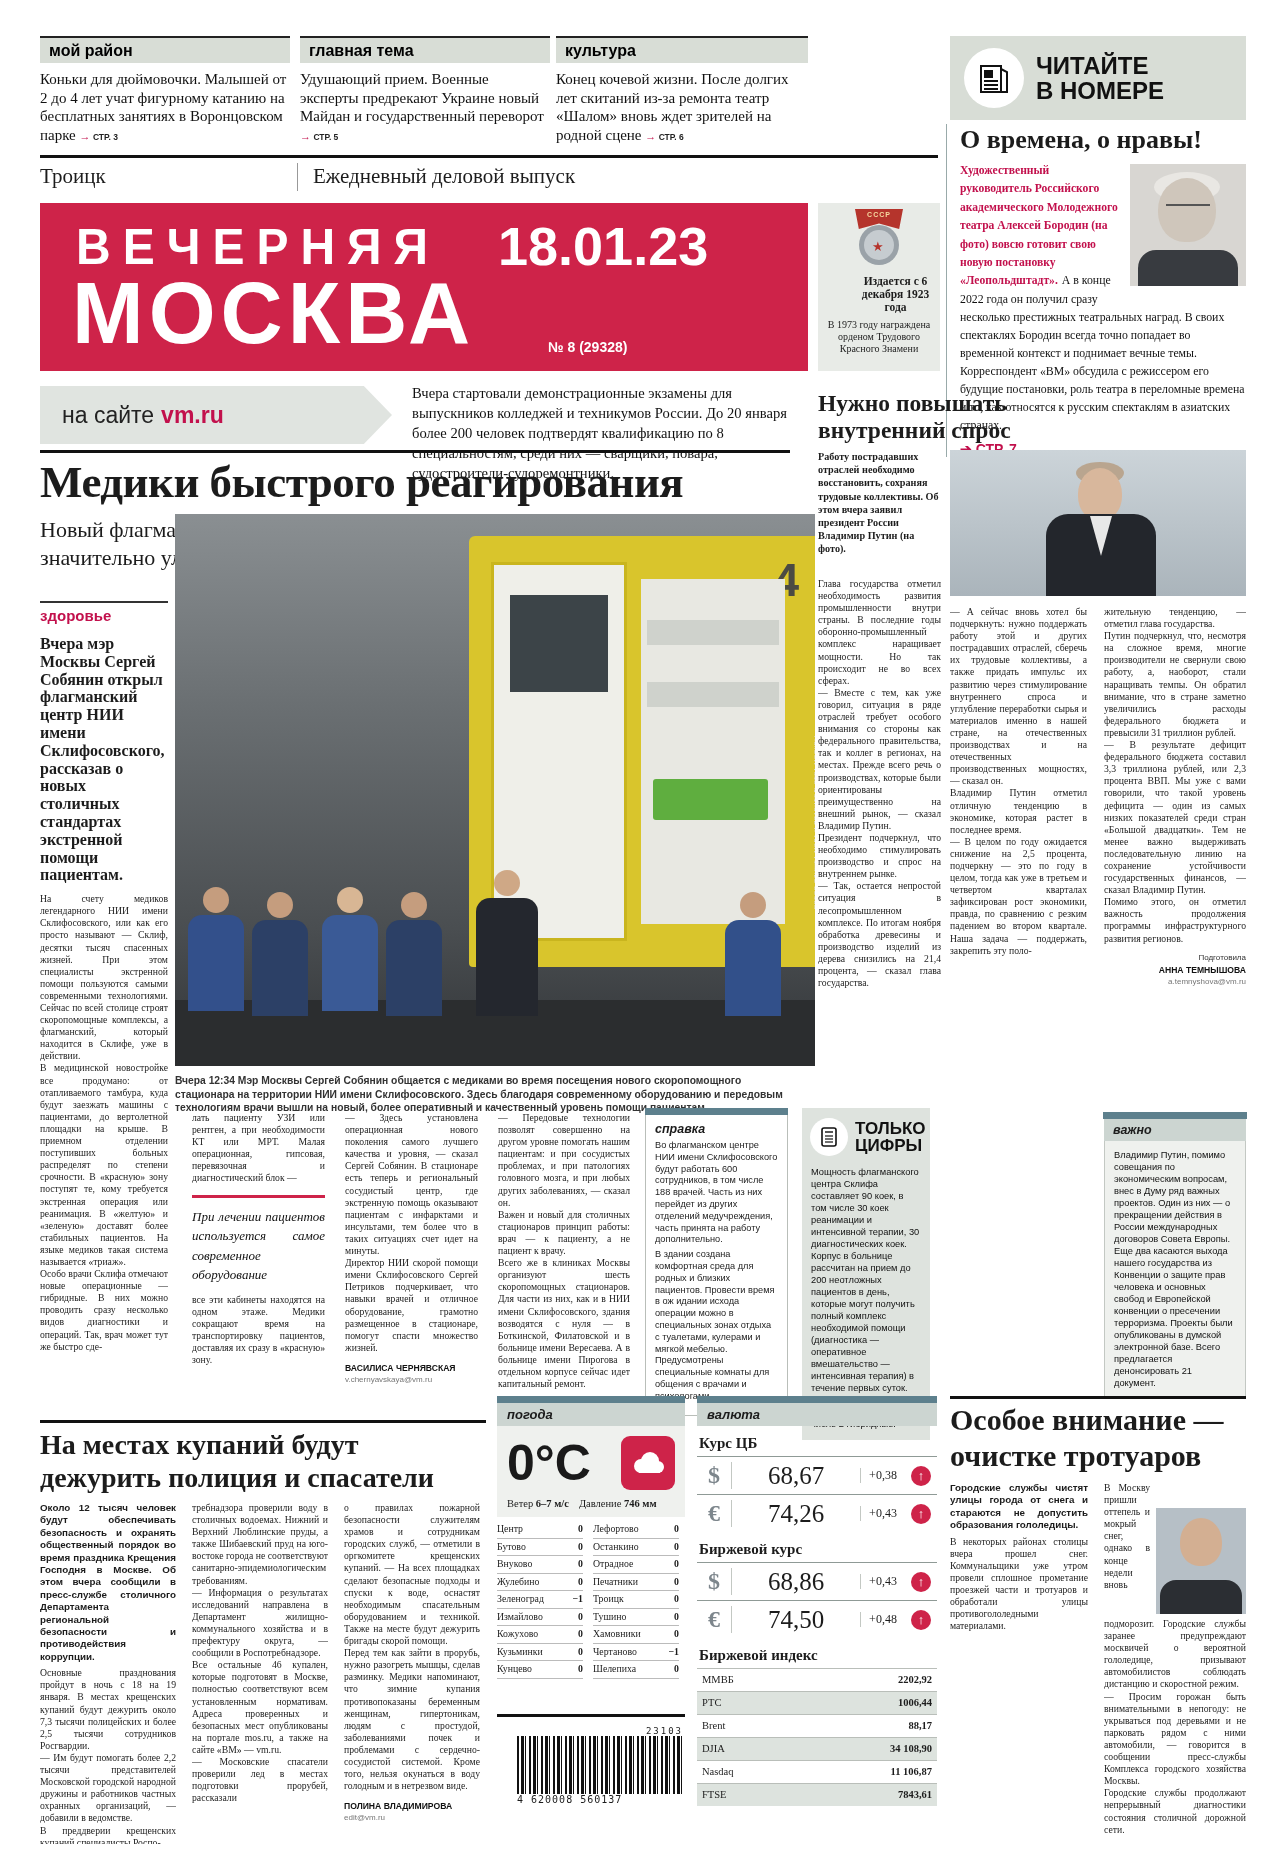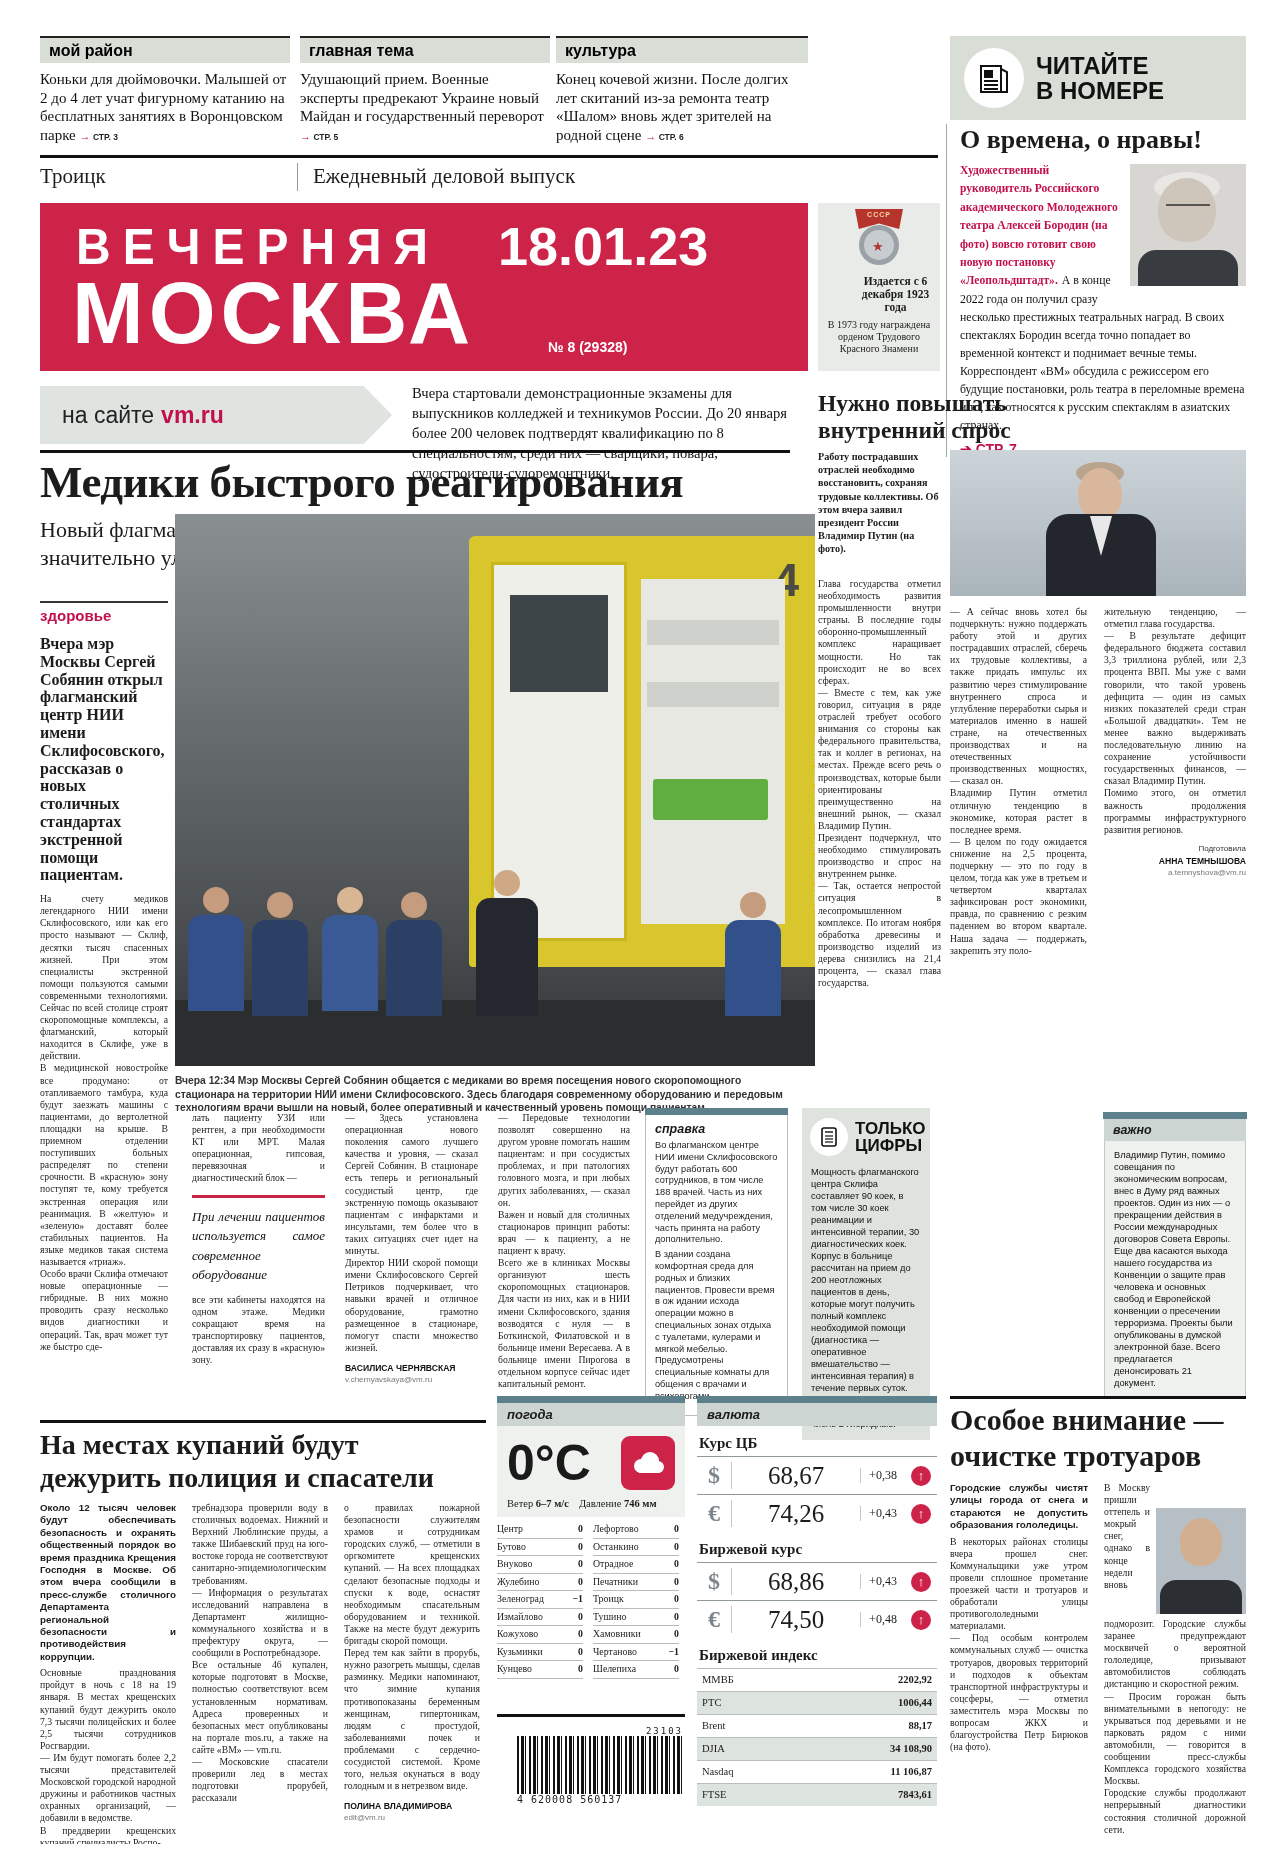--- a/index.html
+++ b/index.html
@@ -395,20 +395,21 @@
   <p>Президент подчеркнул, что необходимо стимулировать производство и спрос на внутреннем рынке.</p>
   <p>— Так, остается непростой ситуация в лесопромышленном комплексе. По итогам ноября обработка древесины и производство изделий из дерева снизились на 21,4 процента, — сказал глава государства.</p>
 </div>
 <div class="pcol pcol2 bodytxt">
   <p>— А сейчас вновь хотел бы подчеркнуть: нужно поддержать работу этой и других пострадавших отраслей, сберечь их трудовые коллективы, а также придать импульс их развитию через стимулирование внутреннего спроса и углубление переработки сырья и материалов именно в нашей стране, на отечественных производствах и на отечественных производственных мощностях, — сказал он.</p>
   <p>Владимир Путин отметил отличную тенденцию в экономике, которая растет в последнее время.</p>
   <p>— В целом по году ожидается снижение на 2,5 процента, подчеркну — это по году в целом, тогда как уже в третьем и четвертом кварталах зафиксирован рост экономики, правда, по сравнению с резким падением во втором квартале. Наша задача — поддержать, закрепить эту поло-</p>
 </div>
 <div class="pcol pcol3 bodytxt">
   <p>жительную тенденцию, — отметил глава государства.</p>
+  <p>Путин подчеркнул, что, несмотря на сложное время, многие производители не свернули свою работу, а, наоборот, стали наращивать темпы. Он обратил внимание, что в стране заметно увеличились расходы федерального бюджета и превысили 31 триллион рублей.</p>
   <p>— В результате дефицит федерального бюджета составил 3,3 триллиона рублей, или 2,3 процента ВВП. Мы уже с вами говорили, что такой уровень дефицита — один из самых низких показателей среди стран «Большой двадцатки». Тем не менее важно выдерживать последовательную линию на сохранение устойчивости государственных финансов, — сказал Владимир Путин.</p>
   <p>Помимо этого, он отметил важность продолжения программы инфраструктурного развития регионов.</p>
   <div class="prep">
     <div class="pre">Подготовила</div>
     <div class="byl-name">АННА ТЕМНЫШОВА</div>
     <div class="byl-mail">a.temnyshova@vm.ru</div>
   </div>
 </div>
 
 <div class="vazhno">
@@ -604,21 +605,20 @@
 </div>
 
 <div class="rule4"></div>
 <div class="side-head">
   <div>Особое внимание —</div>
   <div>очистке тротуаров</div>
 </div>
 <div class="scol scol1 bodytxt">
   <div class="lead-sans">Городские службы чистят улицы города от снега и стараются не допустить образования гололедицы.</div>
   <p>В некоторых районах столицы вчера прошел снег. Коммунальщики уже утром провели сплошное прометание проезжей части и тротуаров и обработали улицы противогололедными материалами.</p>
-  <p>— Под особым контролем коммунальных служб — очистка тротуаров, дворовых территорий и подходов к объектам транспортной инфраструктуры и соцсферы, — отметил заместитель мэра Москвы по вопросам ЖКХ и благоустройства Петр Бирюков (на фото).</p>
 </div>
 <div class="scol scol2 bodytxt">
   <div class="bir-photo">
     <div class="bir-head"></div>
     <div class="bir-suit"></div>
   </div>
   <p>В Москву пришли оттепель и мокрый снег, однако в конце недели вновь подморозит. Городские службы заранее предупреждают москвичей о вероятной гололедице, призывают автомобилистов соблюдать дистанцию и скоростной режим.</p>
   <p>— Просим горожан быть внимательными в непогоду: не укрываться под деревьями и не парковать рядом с ними автомобили, — говорится в сообщении пресс-службы Комплекса городского хозяйства Москвы.</p>
   <p>Городские службы продолжают непрерывный диагностики состояния столичной дорожной сети.</p>
   <div class="byline">

